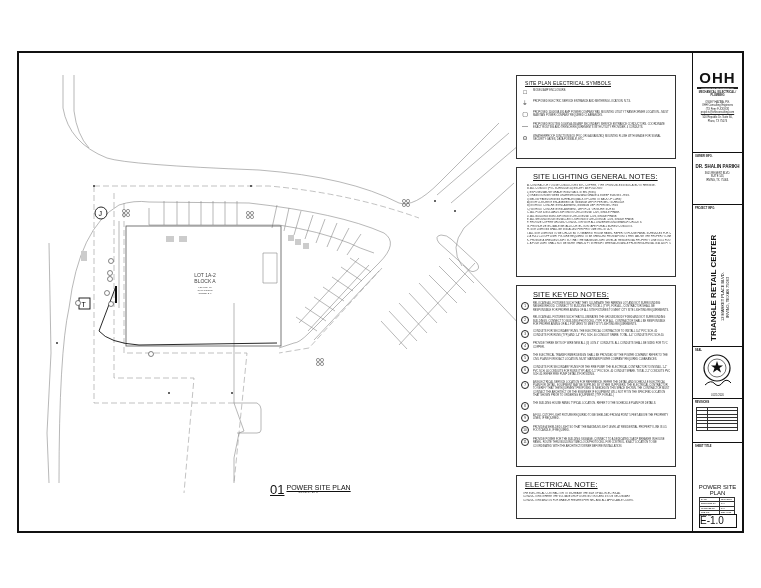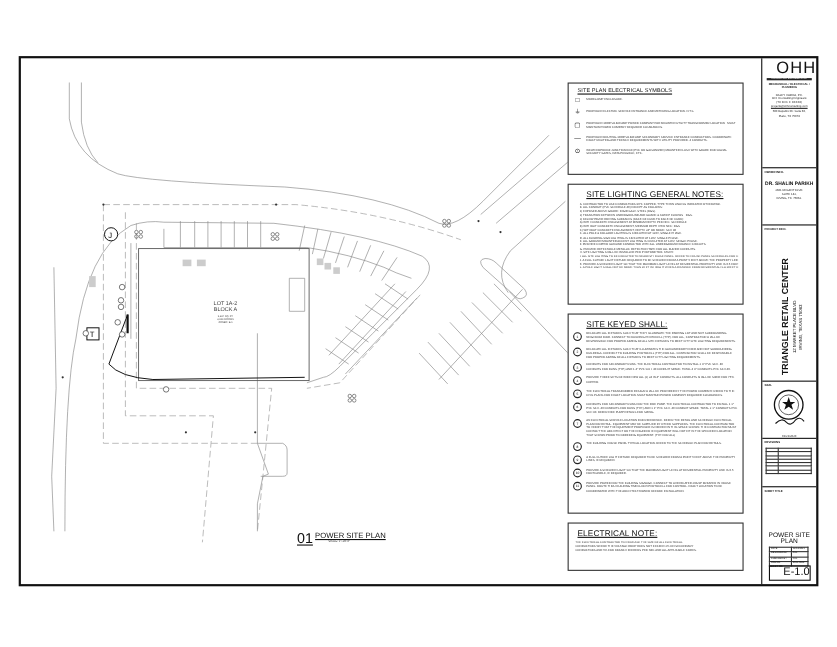--- a/index.html
+++ b/index.html
@@ -21,21 +21,21 @@
   .plan-num{font-size:13px;line-height:14px;text-decoration:underline;}
   .plan-title{font-size:7px;text-decoration:underline;margin-left:2px;margin-top:1px;}
   .plan-scale{font-size:2.5px;color:#333;margin-left:14px;}
   .tb{position:absolute;left:674px;top:0;width:49px;height:478px;}
   .tb-cell{position:absolute;left:0;width:49px;border-bottom:1px solid #111;box-sizing:border-box;}
   .tb-label{font-size:2.6px;font-weight:bold;margin:2px 0 0 2px;}
   .tb-small{font-size:2.6px;text-align:center;line-height:3.4px;color:#222;}
   .tb-client{font-size:4.5px;font-weight:bold;text-align:center;margin-top:6px;}
   .vert{position:absolute;transform:rotate(-90deg);transform-origin:left top;white-space:nowrap;}
   .sheet-title{font-size:6px;text-align:center;margin-top:36px;}
-  .sheet-no{position:absolute;left:6px;bottom:3px;width:36px;height:12px;border:1px solid #111;font-size:10px;line-height:12px;text-align:right;}
+  .sheet-no{position:absolute;left:6px;bottom:3px;width:36px;height:12px;border:1px solid #111;font-size:10px;line-height:12px;text-align:left;}
   .rev-table{margin:3px 3px;border-collapse:collapse;width:42px;}
   .rev-table td{border:1px solid #333;height:2.3px;padding:0;}
   .info-table{position:absolute;left:6px;bottom:16px;width:36px;border-collapse:collapse;}
   .info-table td{border:1px solid #333;font-size:2.2px;height:3.2px;padding:0 1px;line-height:3.2px;}
 </style>
 </head>
 <body>
 
 <div class="sheet">
 
@@ -197,21 +197,21 @@
       <div class="note-line">F.  PROVIDE COPPER GROUND CONDUCTOR WITH ALL UNDERGROUND BRANCH CIRCUITS.</div>
       <div class="note-line">G.  PROVIDE DETECTABLE METALLIC DETECTION TAPE FOR ALL BURIED CONDUITS.</div>
       <div class="note-line">H.  SITE LIGHTING SHALL BE INSTALLED PER PHOTOMETRIC STUDY.</div>
       <div class="note-line">I.  ALL SITE LIGHTING TO BE CIRCUITED TO NEAREST HOUSE PANEL. REFER TO HOUSE PANEL SCHEDULES FOR CIRCUITING REQUIREMENTS.</div>
       <div class="note-line">J.  A FULL CUTOFF LIGHT FIXTURE REQUIRED TO BE SHIELDED FROM A POINT 5 FEET ABOVE THE PROPERTY LINE.</div>
       <div class="note-line">K.  PROVIDE A SHIELDED LIGHT SO THAT THE MAXIMUM LIGHT LEVEL AT RESIDENTIAL PROPERTY LINE IS 0.5 FOOTCANDLE.</div>
       <div class="note-line">L.  A POLE LIGHT SHALL NOT BE MORE THAN 20 FT IN HEIGHT WHEN A DISTANCE FROM RESIDENTIAL IS A 100 FT OR LESS.</div>
     </div>
 
     <div class="notes-box big" style="left:497px;top:232px;width:160px;height:182px;">
-      <div class="notes-title">SITE KEYED SHALL:</div>
+      <div class="notes-title">SITE KEYED NOTES:</div>
       <div class="keyed-row">
           <span class="keyed-num">1</span>
           <span class="keyed-text">RELOCATE ALL FIXTURES SUCH THAT THEY ILLUMINATE THE PARKING LOT AND NOT SURROUNDING NEIGHBORHOOD. CONNECT TO BUILDING PHOTOCELL (TYP). FOR ALL, CONTRACTOR SHALL BE RESPONSIBLE FOR PROPER AIMING OF ALL SITE FIXTURES TO MEET CITY SITE LIGHTING REQUIREMENTS.</span>
         </div>
       <div class="keyed-row">
           <span class="keyed-num">2</span>
           <span class="keyed-text">RELOCATE ALL FIXTURES SUCH THAT ILLUMINATES THE GROUND/BODY FIXED AND NOT SURROUNDING BUILDINGS. CONNECT TO BUILDING PHOTOCELL (TYP) FOR ALL. CONTRACTOR SHALL BE RESPONSIBLE FOR PROPER AIMING OF ALL FIXTURES TO MEET CITY LIGHTING REQUIREMENTS.</span>
         </div>
       <div class="keyed-row">
           <span class="keyed-num">3</span>
@@ -255,21 +255,21 @@
       <div class="notes-title" style="margin-left:4px;">ELECTRICAL NOTE:</div>
       <div class="note-line" style="margin-left:2px;">THE ELECTRICAL CONTRACTOR TO INCREASE THE SIZE OF ALL ELECTRICAL</div>
       <div class="note-line" style="margin-left:2px;">CONDUCTORS WHERE THE VOLTAGE DROP DOES NOT EXCEED 3% ON SECONDARY</div>
       <div class="note-line" style="margin-left:2px;">CONDUCTORS AND 5% FOR BRANCH FEEDERS PER NEC AND ALL APPLICABLE CODES.</div>
     </div>
   </div>
 
   <div class="tb">
 
     <div class="tb-cell" style="top:0;height:100px;">
-      <div style="text-align:right;margin-top:0;font-size:15px;font-weight:normal;letter-spacing:1px;">OHH</div>
+      <div style="text-align:center;margin-top:16px;font-size:15px;font-weight:bold;letter-spacing:1px;">OHH</div>
       <div style="background:#222;color:#fff;font-size:2.2px;text-align:center;margin:1px 4px;">CONSULTING ENGINEERS LLC</div>
       <div class="tb-small" style="font-weight:bold;margin-top:2px;">MECHANICAL / ELECTRICAL / PLUMBING</div>
       <div class="tb-small" style="margin-top:3px;">OSLEY HAZIBA, P.E.</div>
       <div class="tb-small">OHH Consulting Engineers</div>
       <div class="tb-small">(TX Firm: F-XXXXX)</div>
       <div class="tb-small" style="text-decoration:underline;">projects@ohhconsulting.com</div>
       <div class="tb-small" style="margin-top:2px;">500 Republic Dr. Suite 60,</div>
       <div class="tb-small">Plano, TX 75074</div>
     </div>
 

